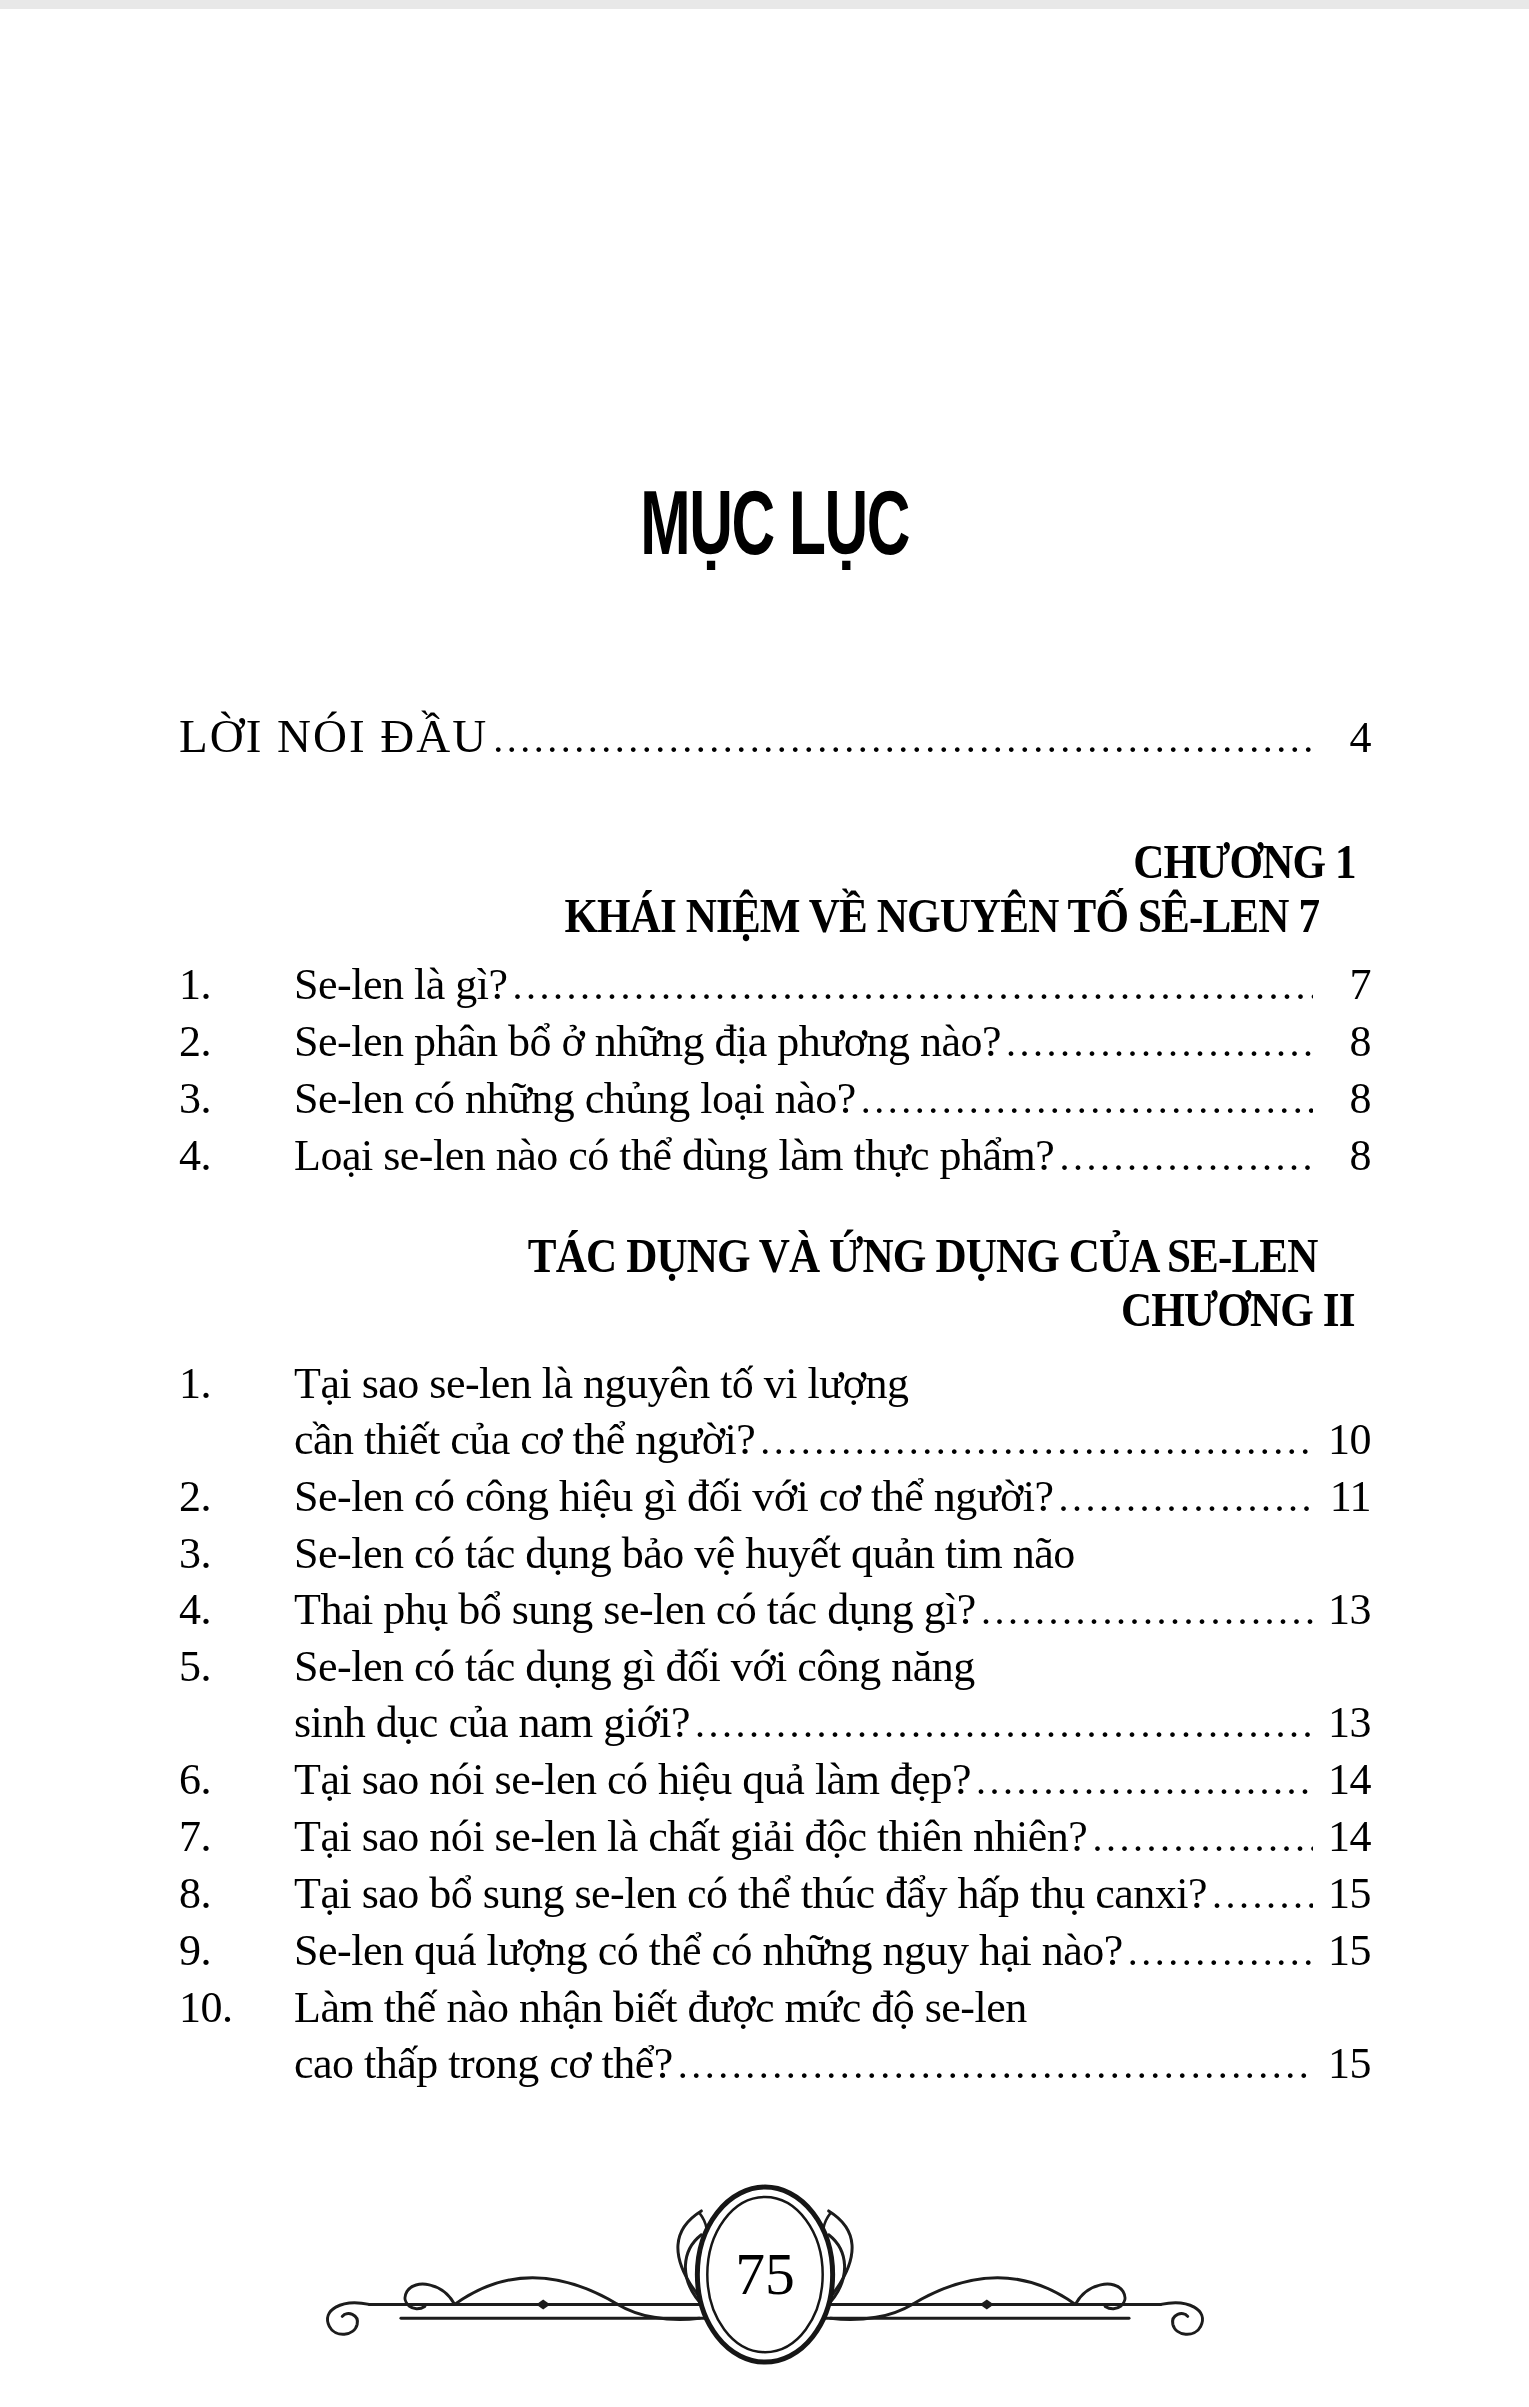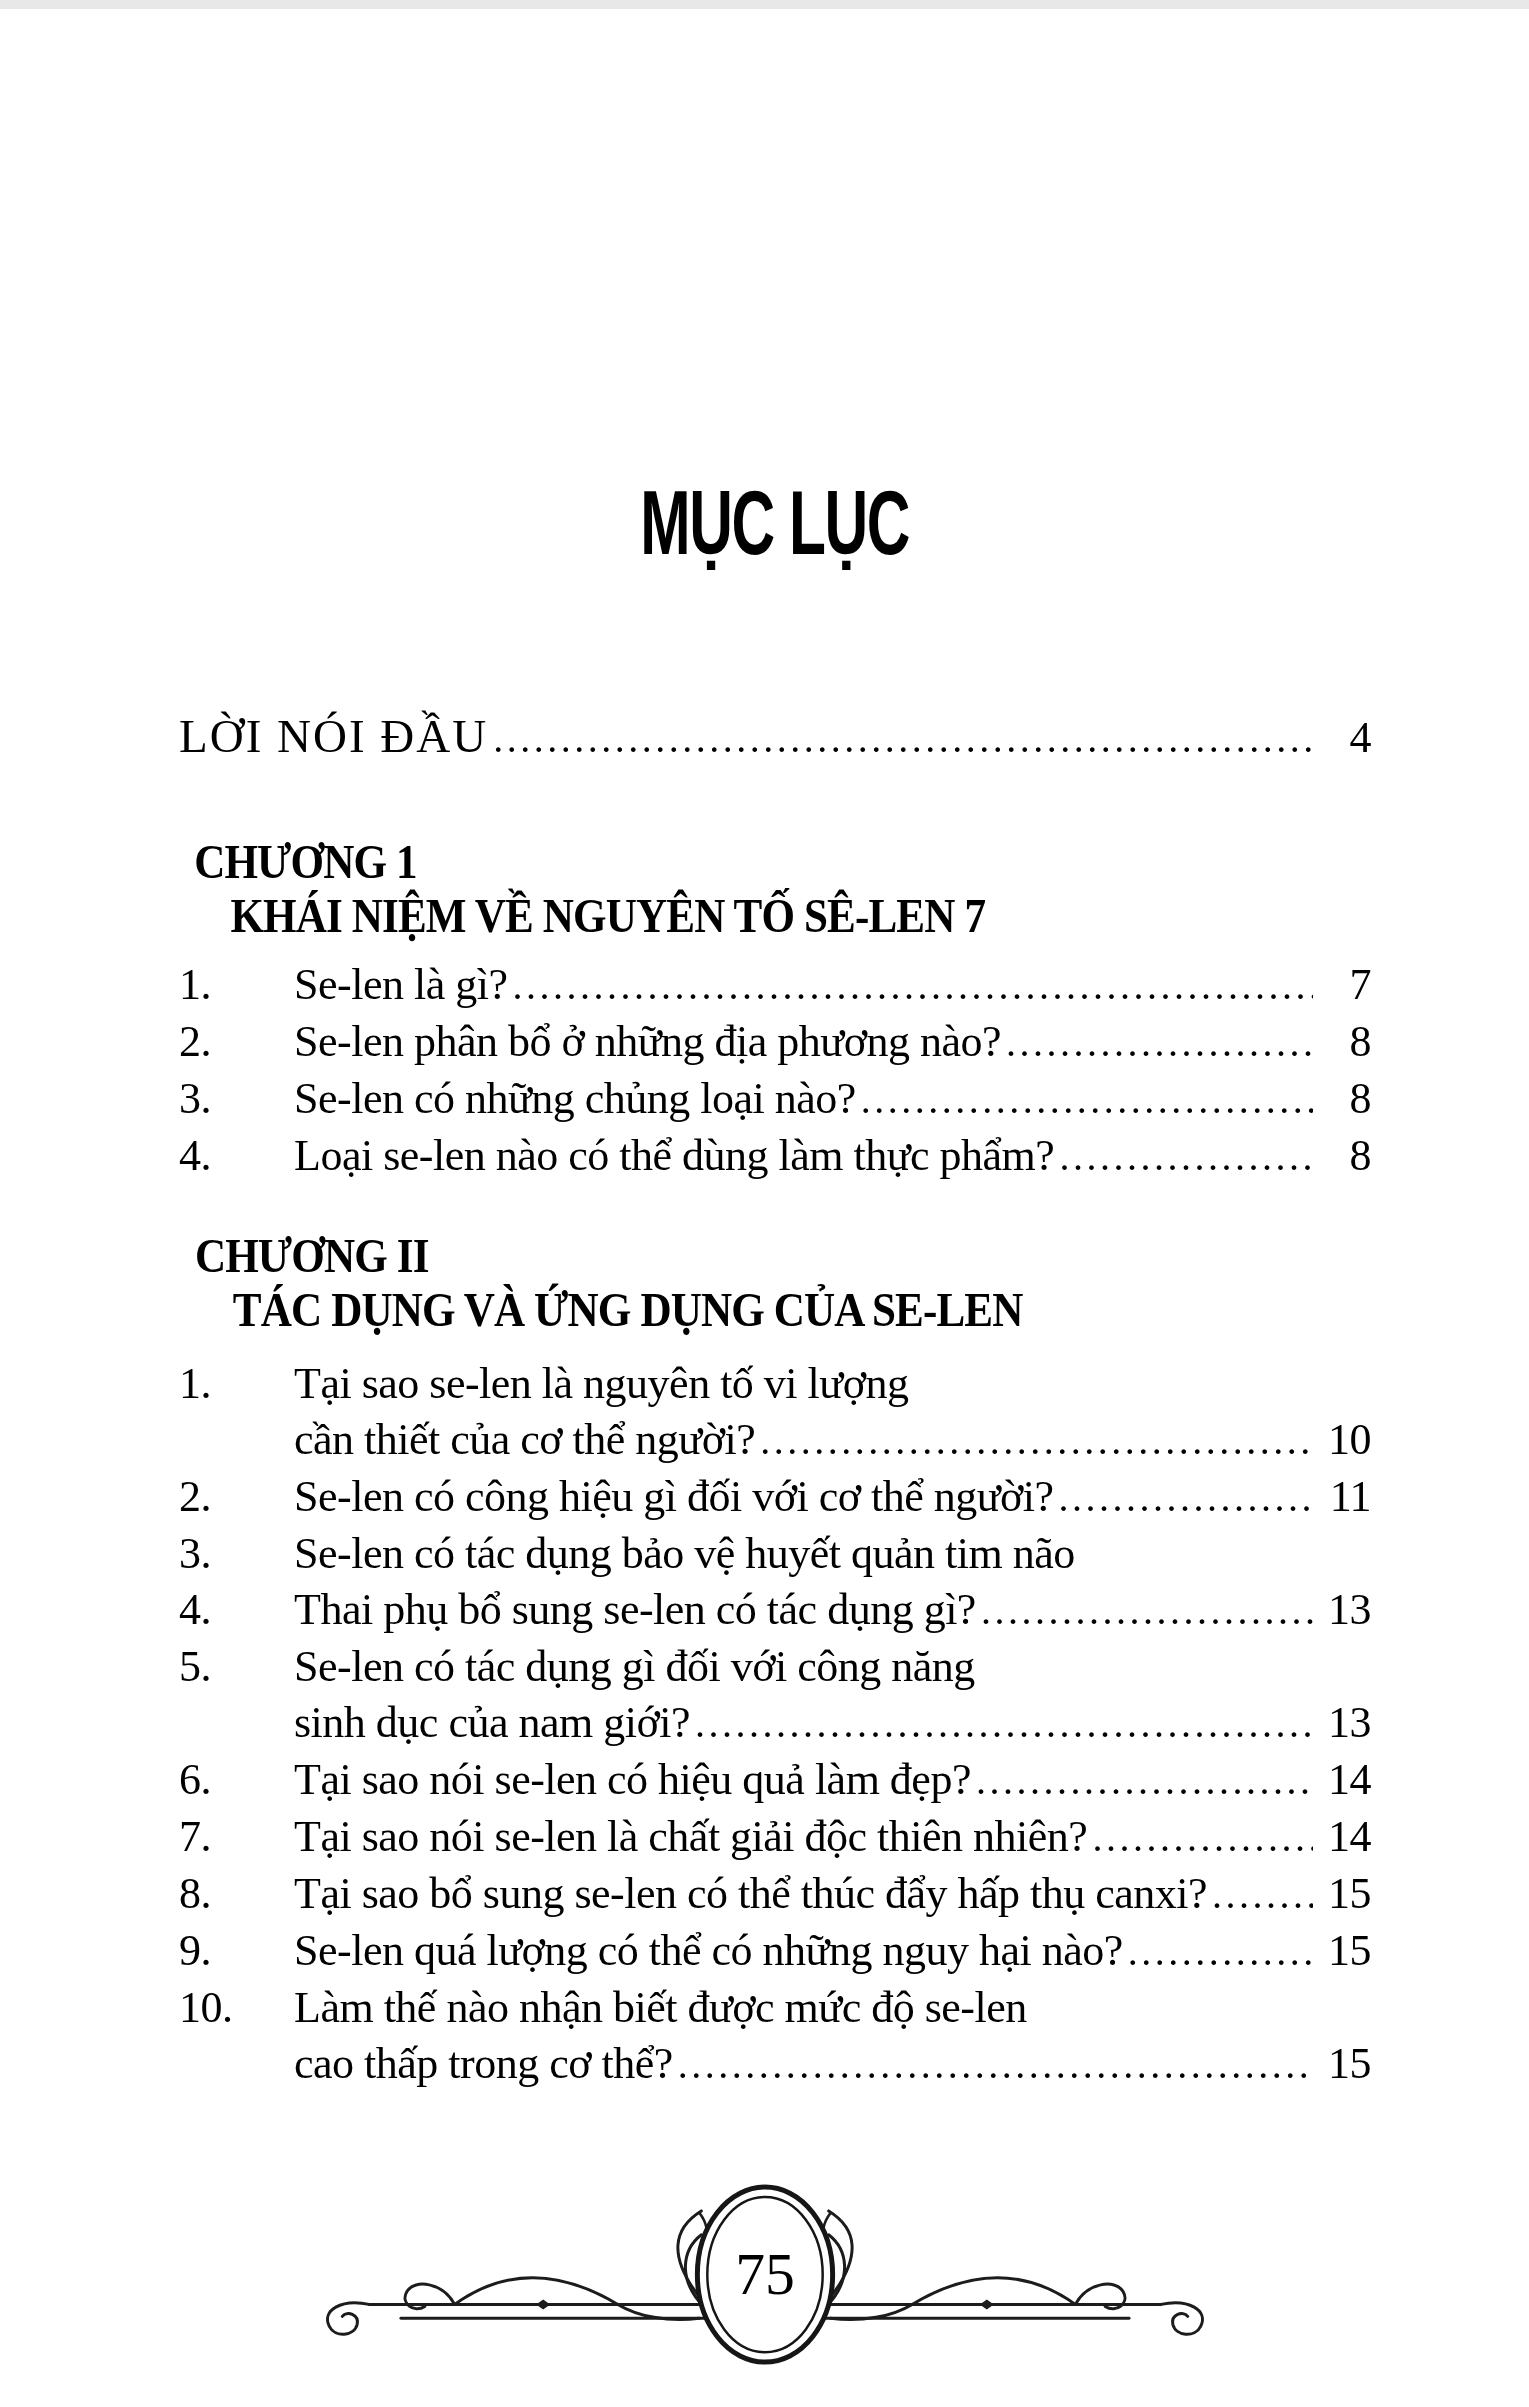--- a/index.html
+++ b/index.html
@@ -35,21 +35,21 @@
     letter-spacing: -2px;
     transform: scaleX(0.72) scaleY(1.08);
     transform-origin: center;
     white-space: nowrap;
   }
 
   
   .preface-row { margin-top: 139px; font-family: Liberation Serif, serif; }
 
   
-  .chapter-head { text-align: left; }
+  .chapter-head { text-align: right; }
   .chapter-head .h-line {
     display: block;
     font-weight: 700;
     font-size: 49px;
     line-height: 54px;
     white-space: nowrap;
   }
   .chapter-head .h-line > span {
     display: inline-block;
     transform: scaleX(0.88);
@@ -150,22 +150,22 @@
       </div>
       <div class="toc-row">
         <span class="num">4.</span>
         <span class="txt">Loại se-len nào có thể dùng làm thực phẩm?</span>
         <span class="dots"></span>
         <span class="pg">8</span>
       </div>
     </div>
 
     <div class="chapter-head chapter2-head">
+      <span class="h-line"><span>TÁC DỤNG VÀ ỨNG DỤNG CỦA SE-LEN</span></span>
       <span class="h-line"><span>CHƯƠNG II</span></span>
-      <span class="h-line"><span>TÁC DỤNG VÀ ỨNG DỤNG CỦA SE-LEN</span></span>
     </div>
 
     <div class="toc-list toc-list-2">
 
       <div class="toc-row">
         <span class="num">1.</span>
         <span class="txt">Tại sao se-len là nguyên tố vi lượng</span>
       </div>
       <div class="toc-row">
         <span class="num"></span>

